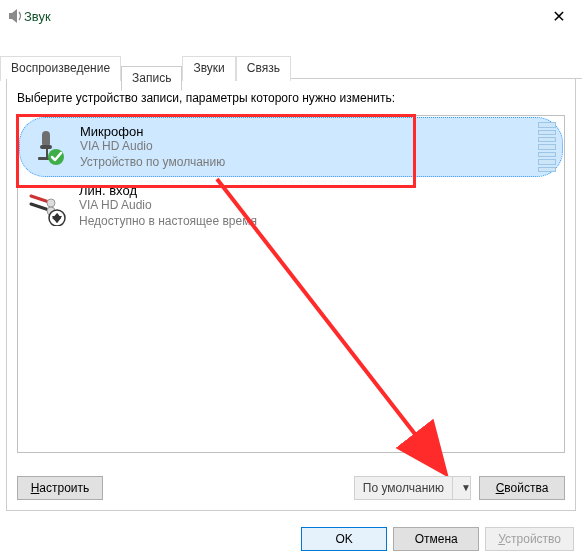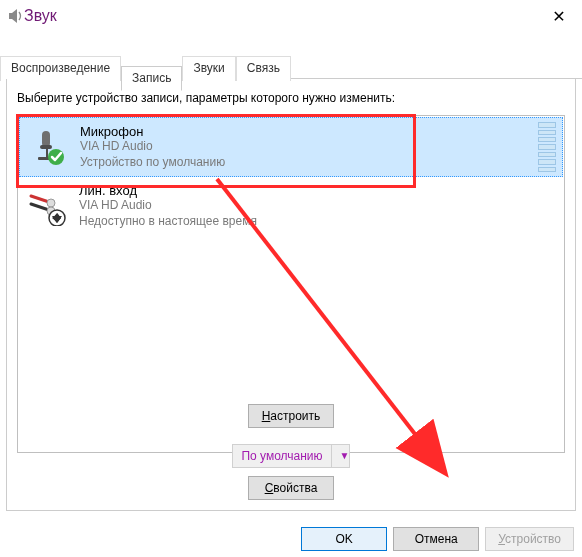--- a/index.html
+++ b/index.html
@@ -14,21 +14,21 @@
     overflow: hidden;
     position: relative;
   }
   .titlebar {
     height: 32px;
     display: flex;
     align-items: center;
     padding: 0 8px;
     position: relative;
   }
-  .titlebar .title { font-size: 16px; color: #701a75; }
+  .titlebar .title { font-size: 13px; color: #14532d; }
   .titlebar .close {
     position: absolute; right: 0; top: 0; width: 46px; height: 32px;
     display: flex; align-items: center; justify-content: center;
     font-size: 16px; font-family: Arial, sans-serif;
   }
   .tabstrip {
     display: flex;
     border-bottom: 1px solid #ccc;
     padding: 0 0;
     margin-top: 22px;
@@ -62,20 +62,21 @@
     height: 338px;
     background: #fff;
     position: relative;
     padding: 1px;
   }
   .device {
     display: flex;
     align-items: center;
     padding: 6px 6px;
     position: relative;
+    border-radius: 26px;
   }
   .device.selected {
     background: #cde8ff;
     border: 1px dotted #3399ff;
   }
   .device .dicon {
     width: 44px; height: 44px; margin-right: 10px; position: relative;
     display: flex; align-items: center; justify-content: center;
   }
   .device .dname { font-size: 13px; color: #000; }
@@ -87,35 +88,35 @@
   }
   .device .meter span { flex: 1; background: #cde6f7; border: 1px solid #9dc6e6; }
   .highlight-box {
     position: absolute;
     border: 3px solid #ff2a2a;
     pointer-events: none;
   }
   .arrow-svg { position: absolute; pointer-events: none; }
   .bottomrow {
     position: absolute; left: 10px; right: 10px; bottom: 10px;
-    display: flex; align-items: center; gap: 8px; flex-direction: column;
+    display: flex; align-items: center; gap: 8px;
   }
   button.win {
     font-family: inherit; font-size: 12px;
     padding: 3px 12px;
     background: #e1e1e1;
     border: 1px solid #adadad;
     min-width: 86px;
     height: 24px;
   }
   button.win:disabled { color: #a0a0a0; background: #f0f0f0; border-color: #d0d0d0; }
   .spacer { flex: 1; }
   .dropdown-disabled {
     display: inline-flex; align-items: center;
-    border: 1px solid #d0d0d0; background: #f0f0f0; color: #a21caf;
+    border: 1px solid #d0d0d0; background: #f0f0f0; color: #404040;
     height: 24px;
   }
   .dropdown-disabled span { padding: 0 8px; }
   .dropdown-disabled .dd-arrow { border-left: 1px solid #d0d0d0; width: 18px; text-align: center; font-size: 10px; line-height: 22px; }
   .dlg-buttons {
     position: absolute; right: 8px; bottom: 6px;
     display: flex; gap: 6px;
   }
   .dlg-buttons button.win { min-width: 86px; }
   .dlg-buttons .ok { border: 1px solid #0078d7; background: #e5f1fb; }

